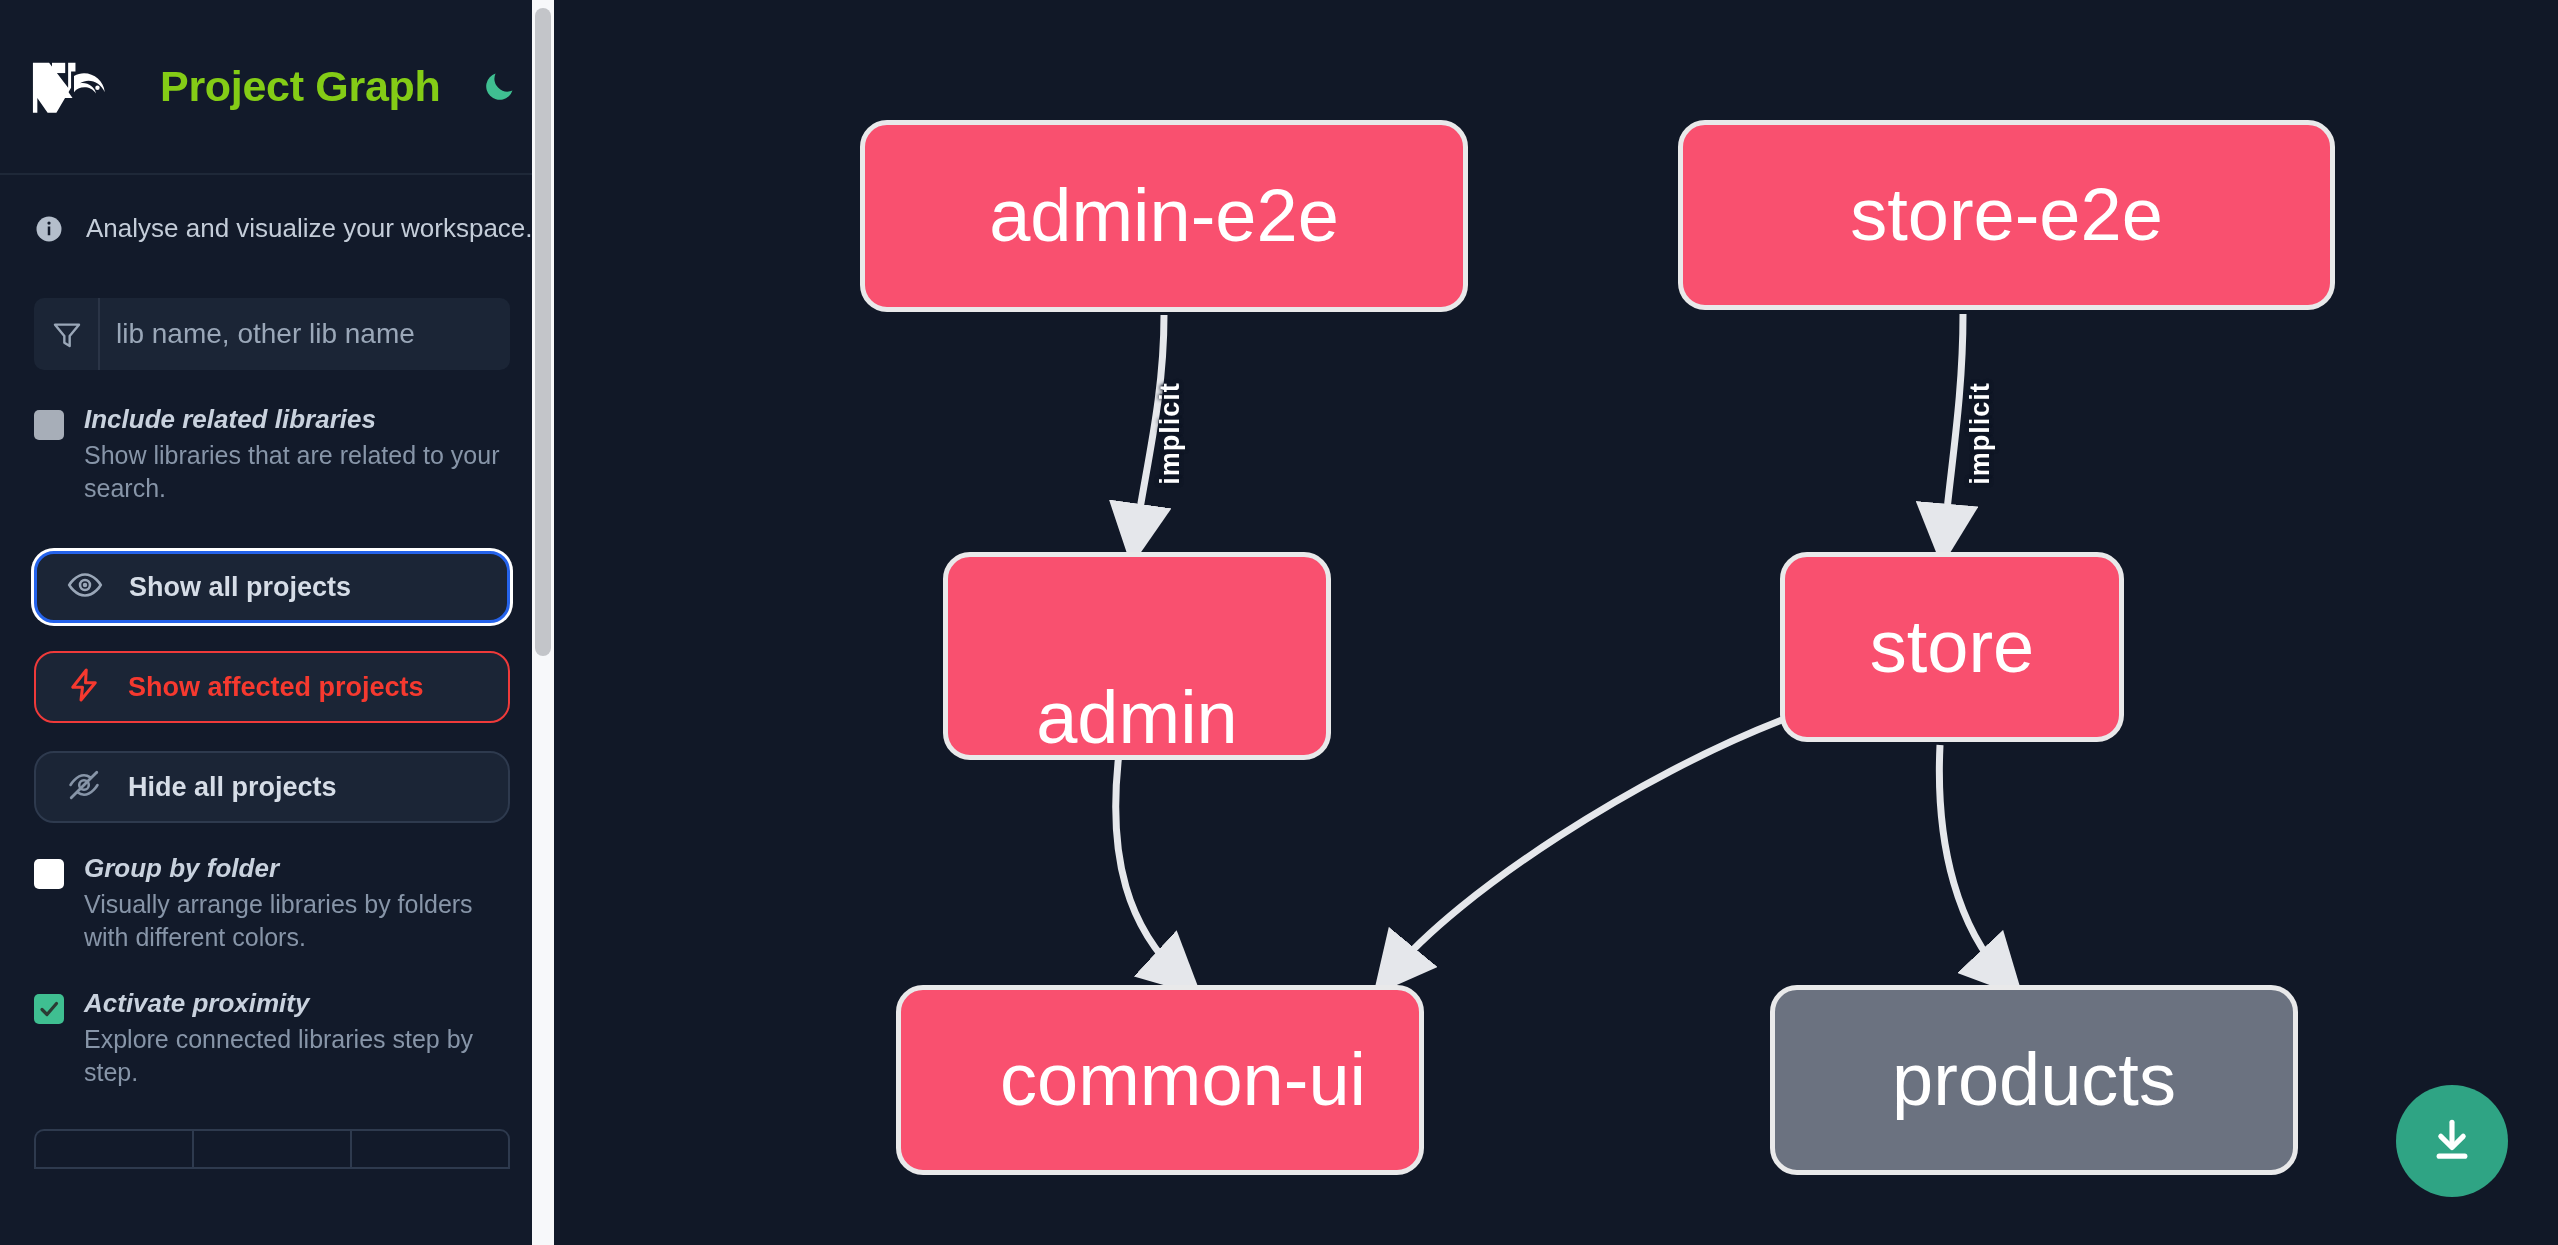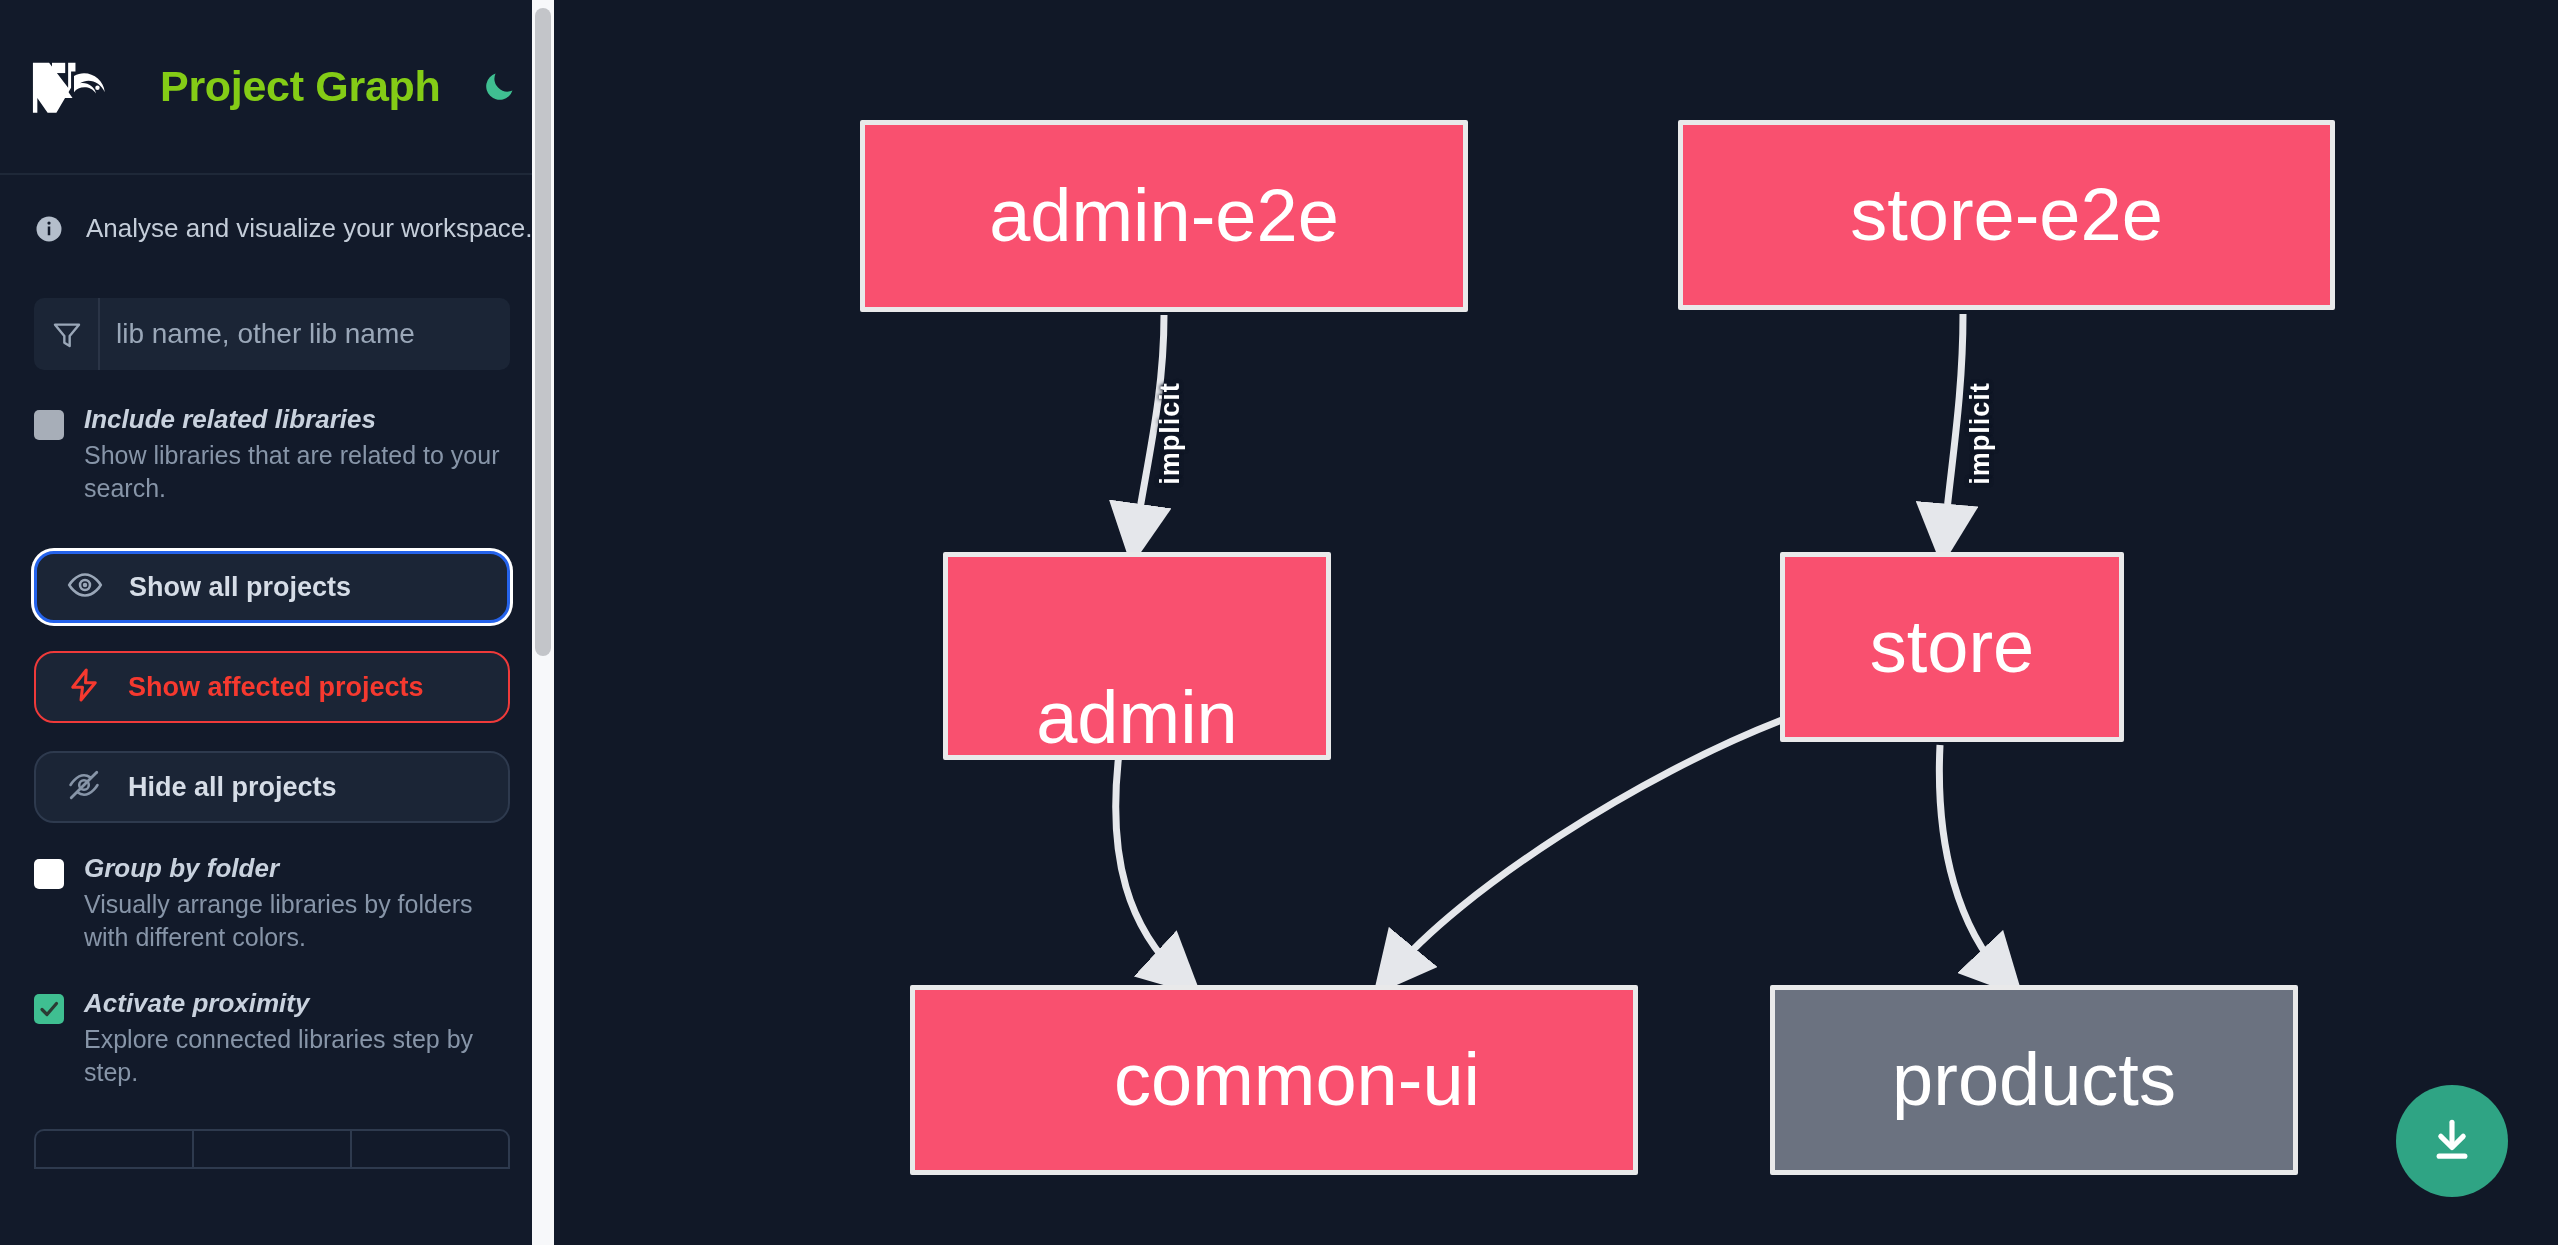--- a/index.html
+++ b/index.html
@@ -165,21 +165,21 @@
 
   
   .graph{
     position:relative;flex:1;height:1245px;background:#111827;
     overflow:hidden;
   }
   .graph-svg{position:absolute;top:0;left:0;width:1998px;height:1245px;}
   .node{
     position:absolute;
     border:5px solid #e9e9ea;
-    border-radius:2px;
+    border-radius:27px;
     display:flex;align-items:center;justify-content:center;
     box-sizing:border-box;
     color:#ffffff;
     cursor:pointer;
   }
   .node-label{
     font-size:74px;font-weight:400;letter-spacing:0px;white-space:nowrap;
     line-height:1;
   }
   .node.pink{background:#f9506f;}
@@ -357,21 +357,21 @@
     </div>
     <div class="node pink" style="left:1118px;top:120px;width:657px;height:190px;">
       <span class="node-label">store-e2e</span>
     </div>
     <div class="node pink" style="left:383px;top:552px;width:388px;height:208px;align-items:flex-end;">
       <span class="node-label">admin</span>
     </div>
     <div class="node pink" style="left:1220px;top:552px;width:344px;height:190px;">
       <span class="node-label">store</span>
     </div>
-    <div class="node pink" style="left:350px;top:985px;width:728px;height:190px;padding-left:46px;">
+    <div class="node pink" style="left:336px;top:985px;width:528px;height:190px;padding-left:46px;">
       <span class="node-label">common-ui</span>
     </div>
     <div class="node slate" style="left:1210px;top:985px;width:528px;height:190px;">
       <span class="node-label">products</span>
     </div>
 
     <span class="edge-label" style="left:535px;top:418px;width:150px;text-align:center;">implicit</span>
     <span class="edge-label" style="left:1345px;top:418px;width:150px;text-align:center;">implicit</span>
 
     <div class="dl-fab">

